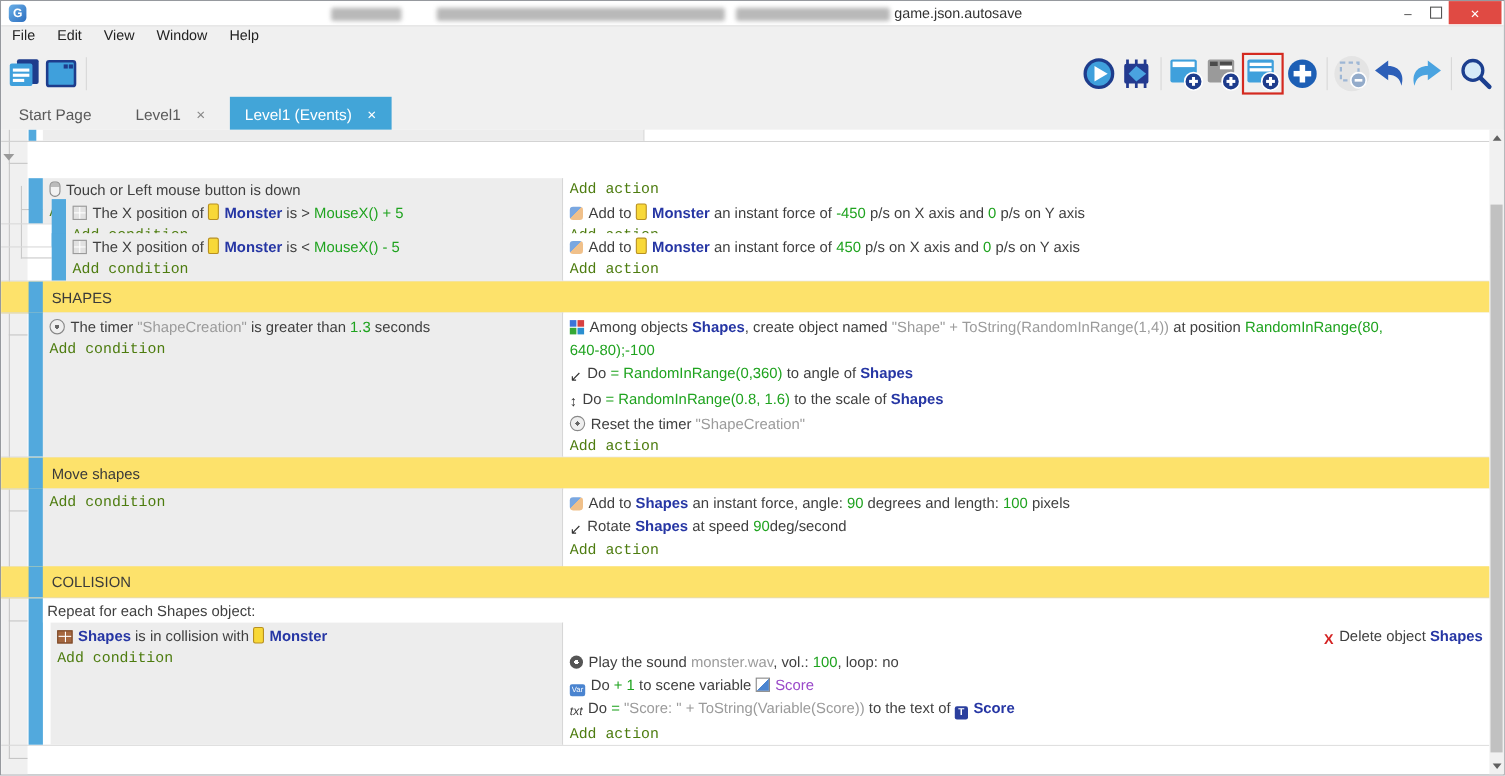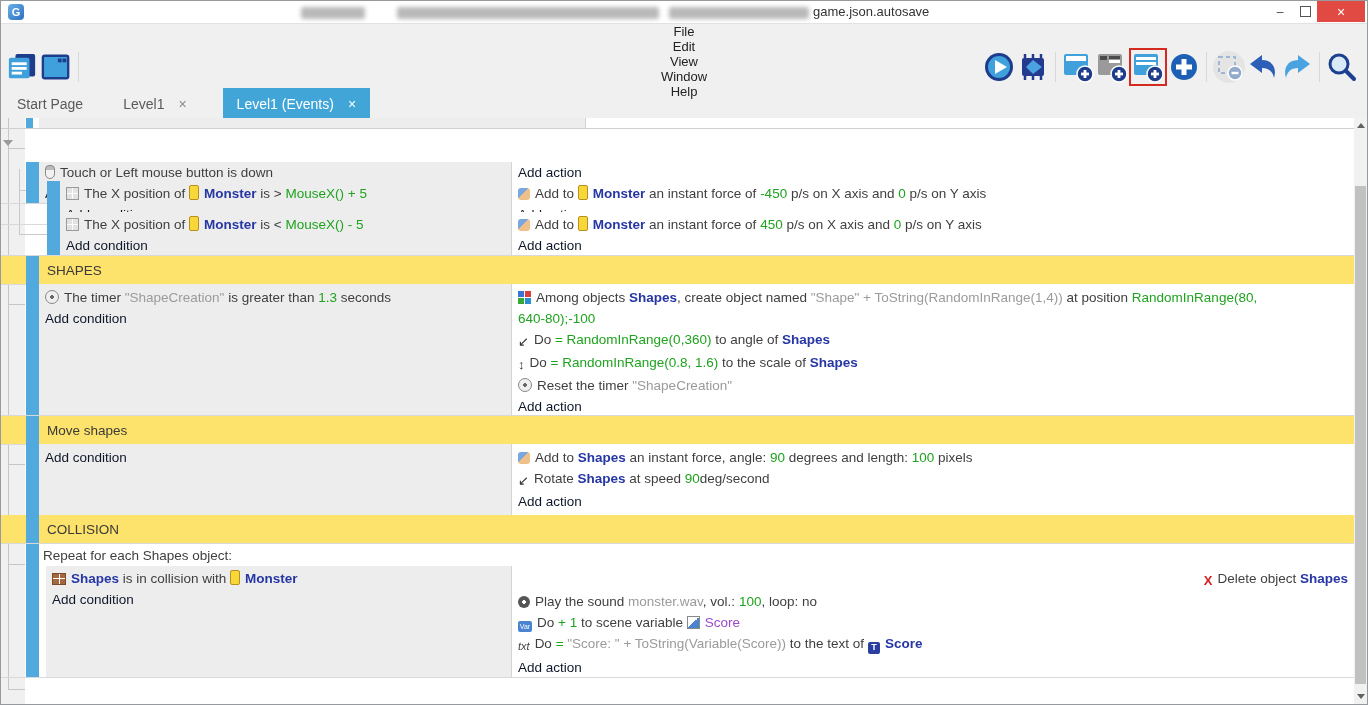--- a/index.html
+++ b/index.html
@@ -13,21 +13,21 @@
   .blurbox{position:absolute;top:6px;height:12px;background:#b9b9b9;filter:blur(2px);border-radius:2px;}
   .titletext{position:absolute;left:812px;top:3px;font-size:13px;color:#333;}
   .winbtn{position:absolute;top:0;height:21px;display:flex;align-items:center;justify-content:center;
           font-size:12px;color:#444;cursor:default;}
   .btn-min{left:1266px;width:26px;}
   .btn-max{left:1292px;width:24px;}
   .maxbox{display:inline-block;width:9px;height:9px;border:1px solid #555;}
   .btn-close{left:1316px;width:48px;background:#e04a43;color:#fff;font-size:14px;}
   
   .chrome{position:absolute;left:0;top:22px;right:0;height:95px;background:#f0f0f0;border-top:1px solid #e2e2e2;}
-  .menubar{position:absolute;left:0;top:0;right:0;height:22px;display:flex;align-items:center;flex-direction:column;}
+  .menubar{position:absolute;left:0;top:0;right:0;height:22px;display:flex;}
   .menuitem{padding:0 10px;font-size:13px;color:#222;}
   .toolbar{position:absolute;left:0;top:22px;right:0;height:42px;display:flex;align-items:center;}
   .tbtn{width:34px;height:34px;display:flex;align-items:center;justify-content:center;flex:0 0 auto;}
   .tsep{width:1px;height:30px;background:#d8d8d8;margin:0 5px;flex:0 0 auto;}
   .tb-right{position:absolute;right:8px;top:0;height:42px;display:flex;align-items:center;}
   .redbox-icon{border:2px solid #d42a20;padding:0px;}
   .disabled{opacity:.95;}
   
   .tabbar{position:absolute;left:0;top:64px;right:0;height:31px;display:flex;align-items:flex-end;}
   .tab{height:31px;display:flex;align-items:center;padding:0 14px;font-size:14px;color:#5a5a5a;}
@@ -45,21 +45,21 @@
   .row{position:absolute;left:0;right:13px;border-bottom:1px solid #d9d9d9;}
   .bar{position:absolute;top:0;bottom:0;width:13px;background:#52a9dd;}
   .cond{position:absolute;left:38px;width:473px;top:0;bottom:0;background:#ededed;border-right:1px solid #d4d4d4;box-sizing:border-box;}
   .cond.sub{left:59px;width:452px;}
   .cond.rep{left:45px;width:466px;}
   .act{position:absolute;left:511px;right:0;top:0;bottom:0;background:#fff;}
   .line{padding:0 6px;line-height:21px;font-size:13.5px;color:#3f3f3f;}
   .wrapcap{max-width:768px;}
   .r.k{color:#3f3f3f}.r.g{color:#1fa31f}.r.o{color:#2636a4;font-weight:bold}
   .r.s{color:#9b9b9b}.r.v{color:#9a49c9}
-  .ph{color:#0f172a;}
+  .ph{color:#4d7c0f;font-family:Liberation Mono, monospace;}
   .group{background:#fde26b;}
   .glabel{position:absolute;left:46px;top:0;bottom:0;display:flex;align-items:center;font-size:13.5px;color:#3a3a3a;}
   .gfill{position:absolute;left:38px;right:0;top:0;bottom:0;background:#fde26b;}
   .redframe{position:absolute;left:40px;top:0px;width:864px;height:19px;border:2px solid #de2121;}
   .rephead{position:absolute;left:38px;right:0;top:0;height:22px;background:#fff;font-size:13.5px;color:#3f3f3f;
            display:flex;align-items:center;padding-left:4px;box-sizing:border-box;}
   
   .ico{display:inline-block;vertical-align:-2px;margin-right:5px;}
   .ic-mouse{width:8px;height:12px;border:1px solid #8a8a8a;border-radius:4px 4px 5px 5px;background:linear-gradient(#bbb 0 4px,#f2f2f2 4px);}
   .ic-position{width:11px;height:11px;border:1px solid #9a9a9a;background:
@@ -231,21 +231,21 @@
     </div>
 
     <div class="tabbar">
       <div class="tab" style="margin-left:2px;">
         <span>Start Page</span>
       </div>
       <div class="tab" style="margin-left:12px;align-items:center;">
         <span>Level1</span>
         <span class="x">×</span>
       </div>
-      <div class="tab active" style="margin-left:22px;">
+      <div class="tab active" style="margin-left:8px;">
         <span>Level1 (Events)</span>
         <span class="x">×</span>
       </div>
     </div>
   </div>
 
   <div class="sheet">
     <div class="rail"></div>
     <div class="vline"></div>
     <div class="tri" style="top:22px;"></div>

